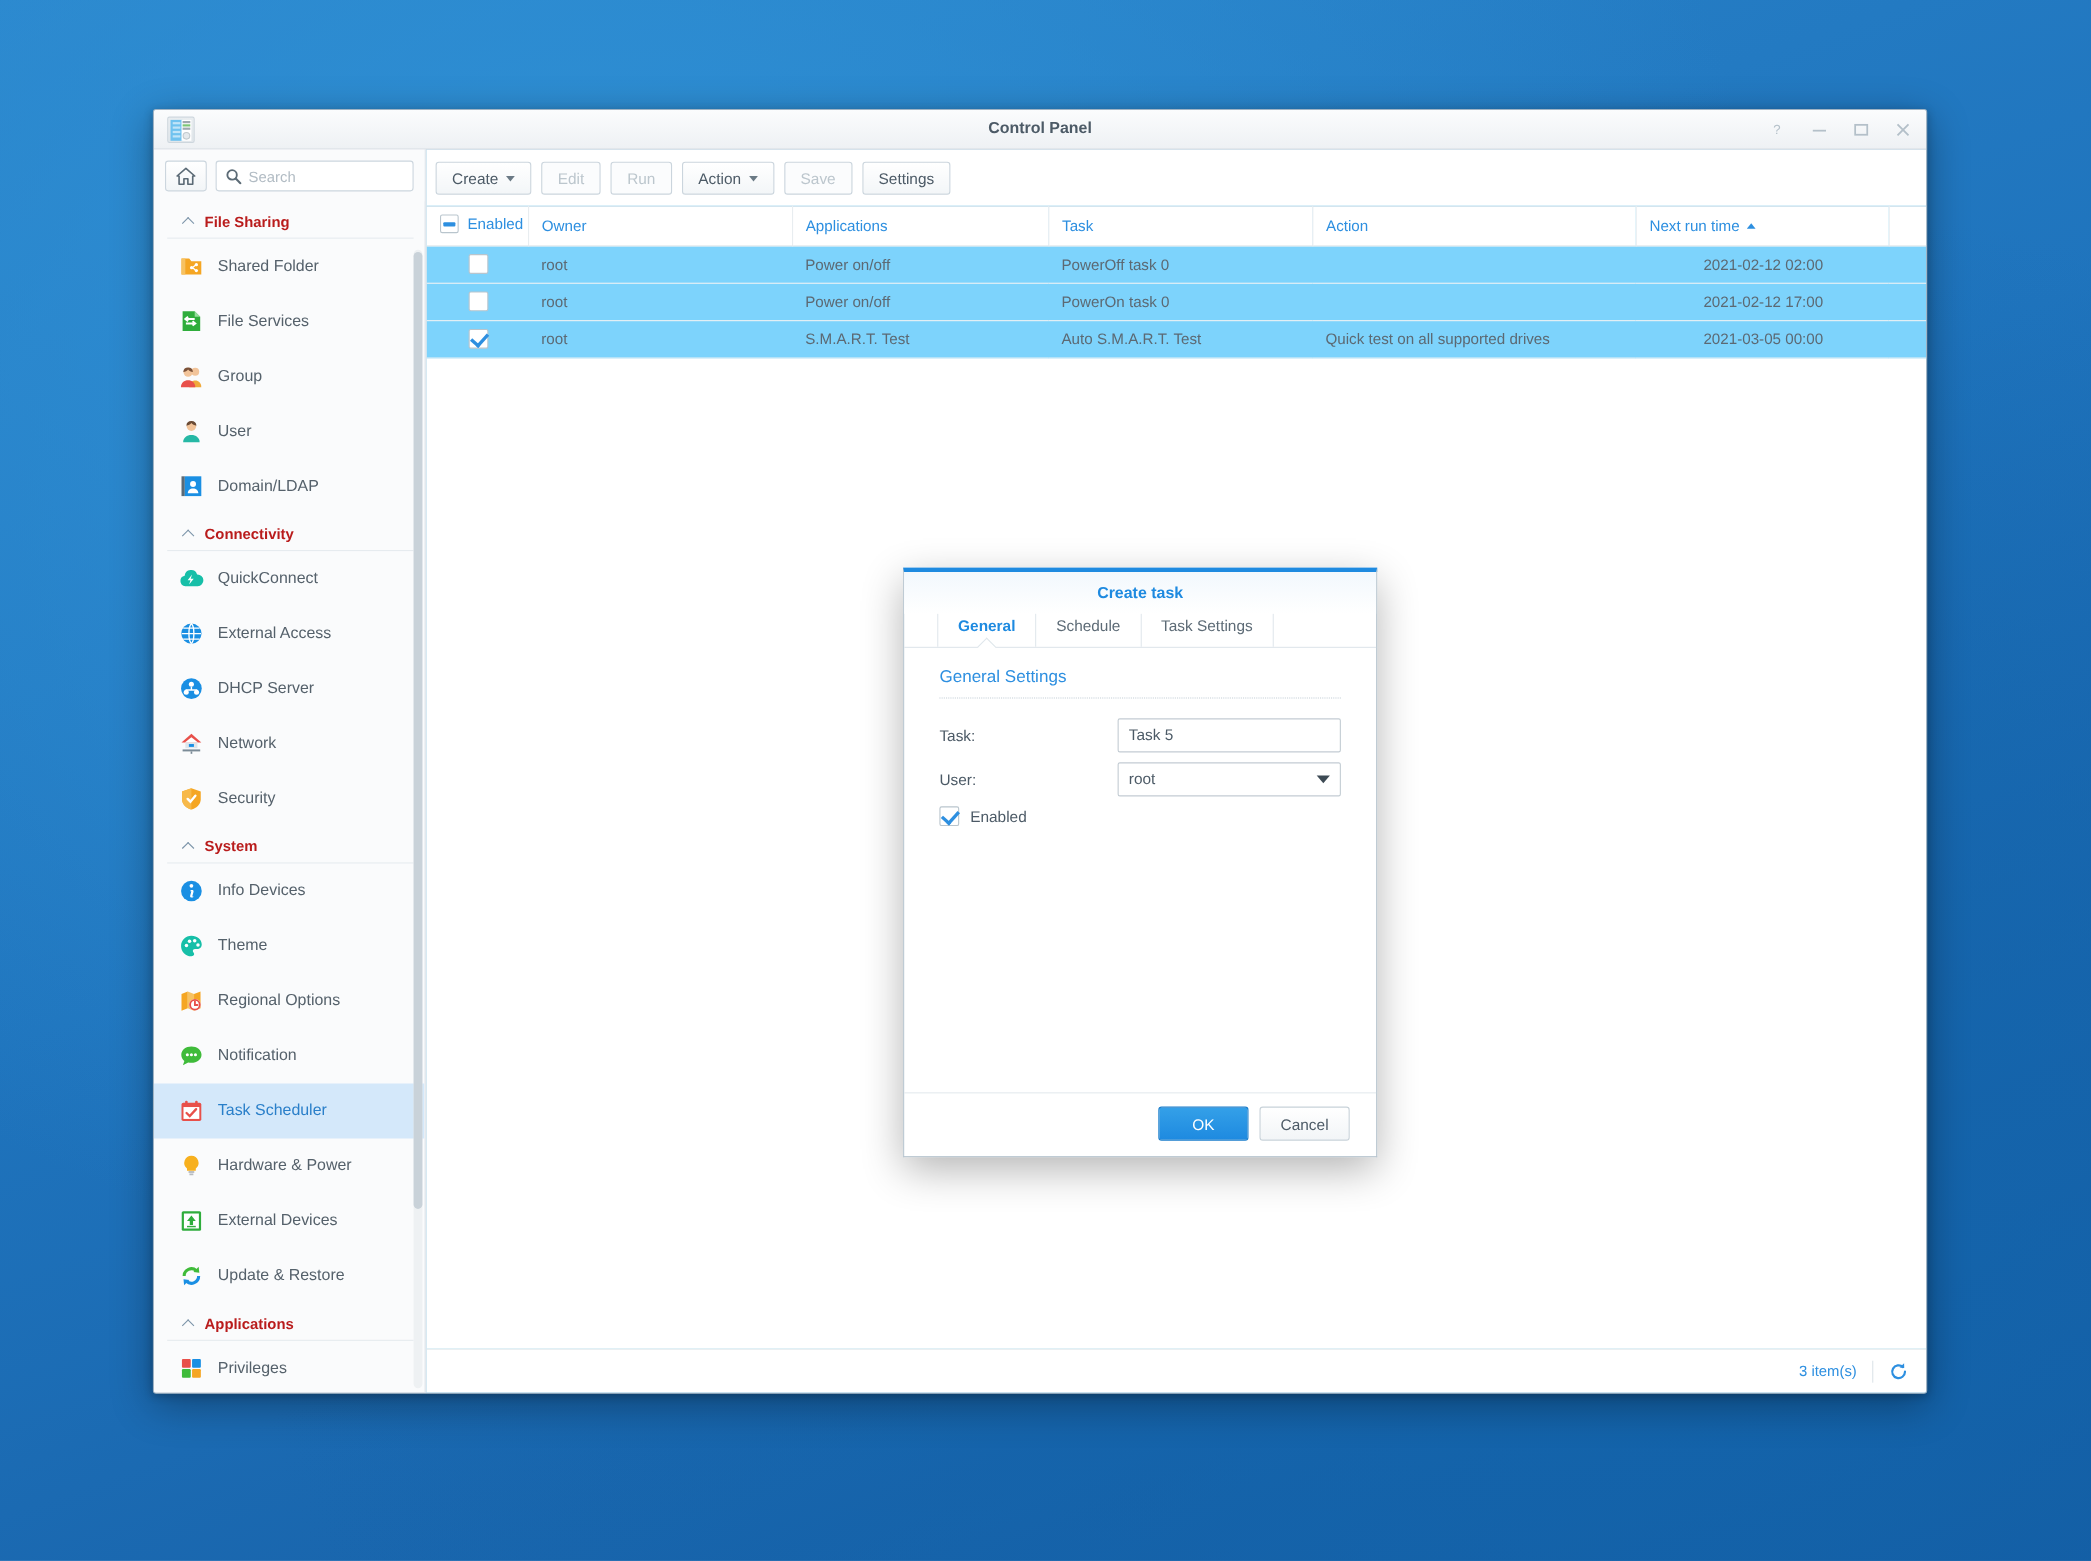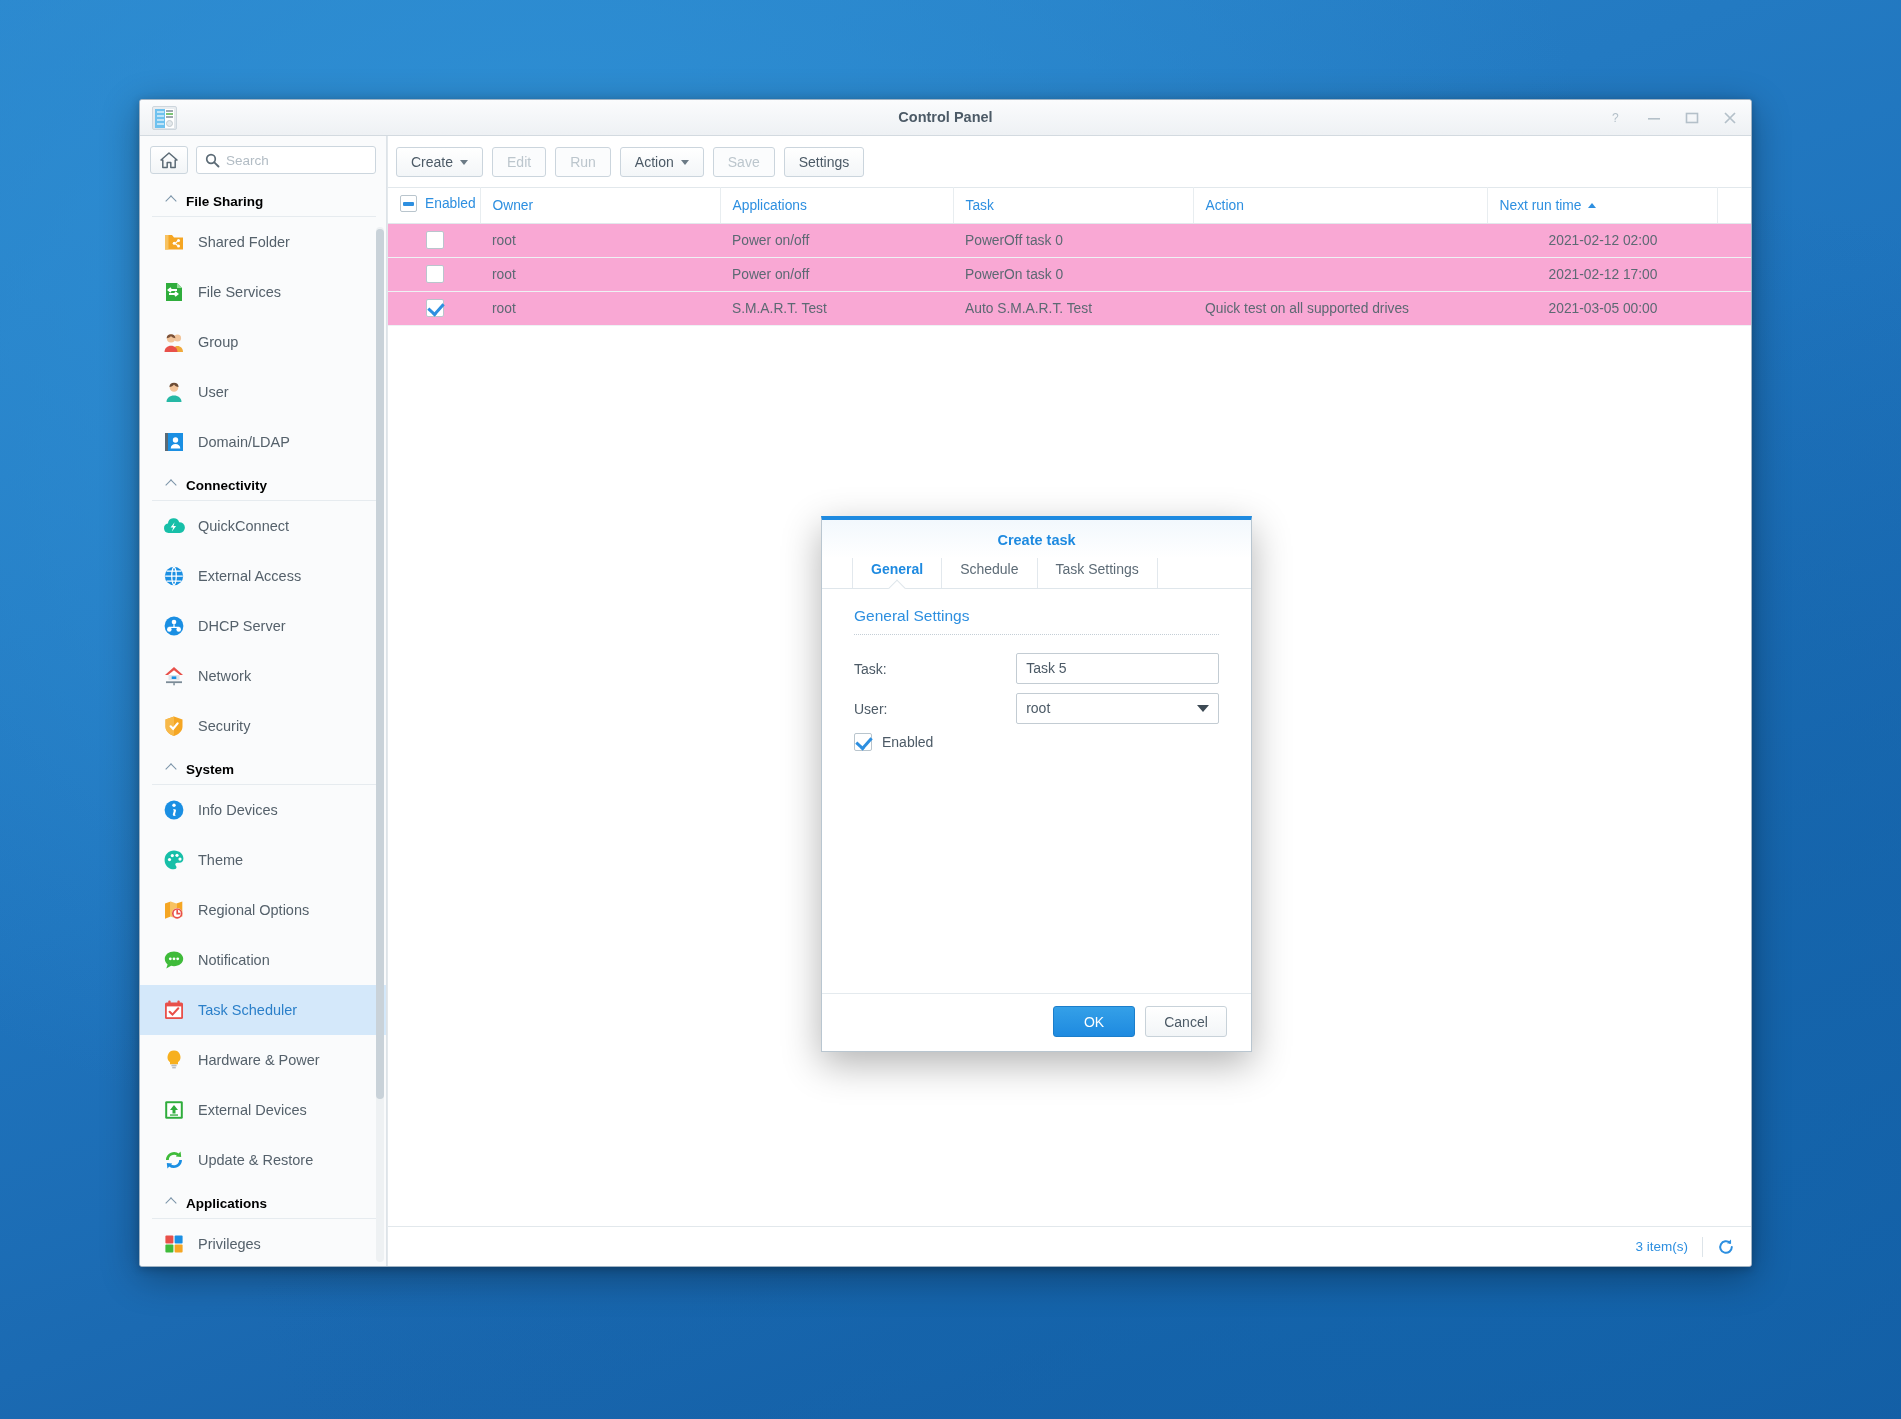--- a/index.html
+++ b/index.html
@@ -107,23 +107,23 @@
   .side-scrollbar {
     position: absolute; right: 2px; top: 46px;
     width: 8px; height: 870px;
     background: #c9d2d9; border-radius: 4px;
   }
   .side-track {
     position: absolute; right: 2px; top: 44px; bottom: 4px;
     width: 8px; background: #eef1f3; border-radius: 4px;
   }
   .grp {
-    display: flex; align-items: flex-start; gap: 9px;
+    display: flex; align-items: center; gap: 9px;
     padding: 11px 10px 7px 14px;
-    font-size: 13.5px; font-weight: bold; color: #000000;
+    font-size: 13.5px; font-weight: bold; color: #b91c1c;
     border-bottom: 1px solid #e6ebef;
     margin: 0 10px 0 12px;
     cursor: pointer;
   }
   .chev { width: 11px; height: 11px; position: relative; flex: none; }
   .chev::before {
     content:''; position:absolute; left:1px; top:3px;
     width:7px; height:7px;
     border-left: 1.8px solid #7a93a8; border-top: 1.8px solid #7a93a8;
     transform: rotate(45deg);
@@ -134,21 +134,21 @@
     height: 50px;
     font-size: 14.5px; color: #55616b;
     cursor: pointer;
   }
   .item.active { background: #d4e8fa; color: #2a7fc9; }
   .ico { width: 24px; height: 24px; flex: none; position: relative; }
 
   
   .main {
     flex: 1; min-width: 0;
-    background: #f9a8d4;
+    background: #7dd3fc;
     display: flex; flex-direction: column;
     border-left: 1px solid #e3e8ec;
   }
   .toolbar {
     padding: 11px 12px 10px 8px;
     display: flex; gap: 9px; align-items: center;
     flex: none;
     background: #fff;
   }
   .tb {

